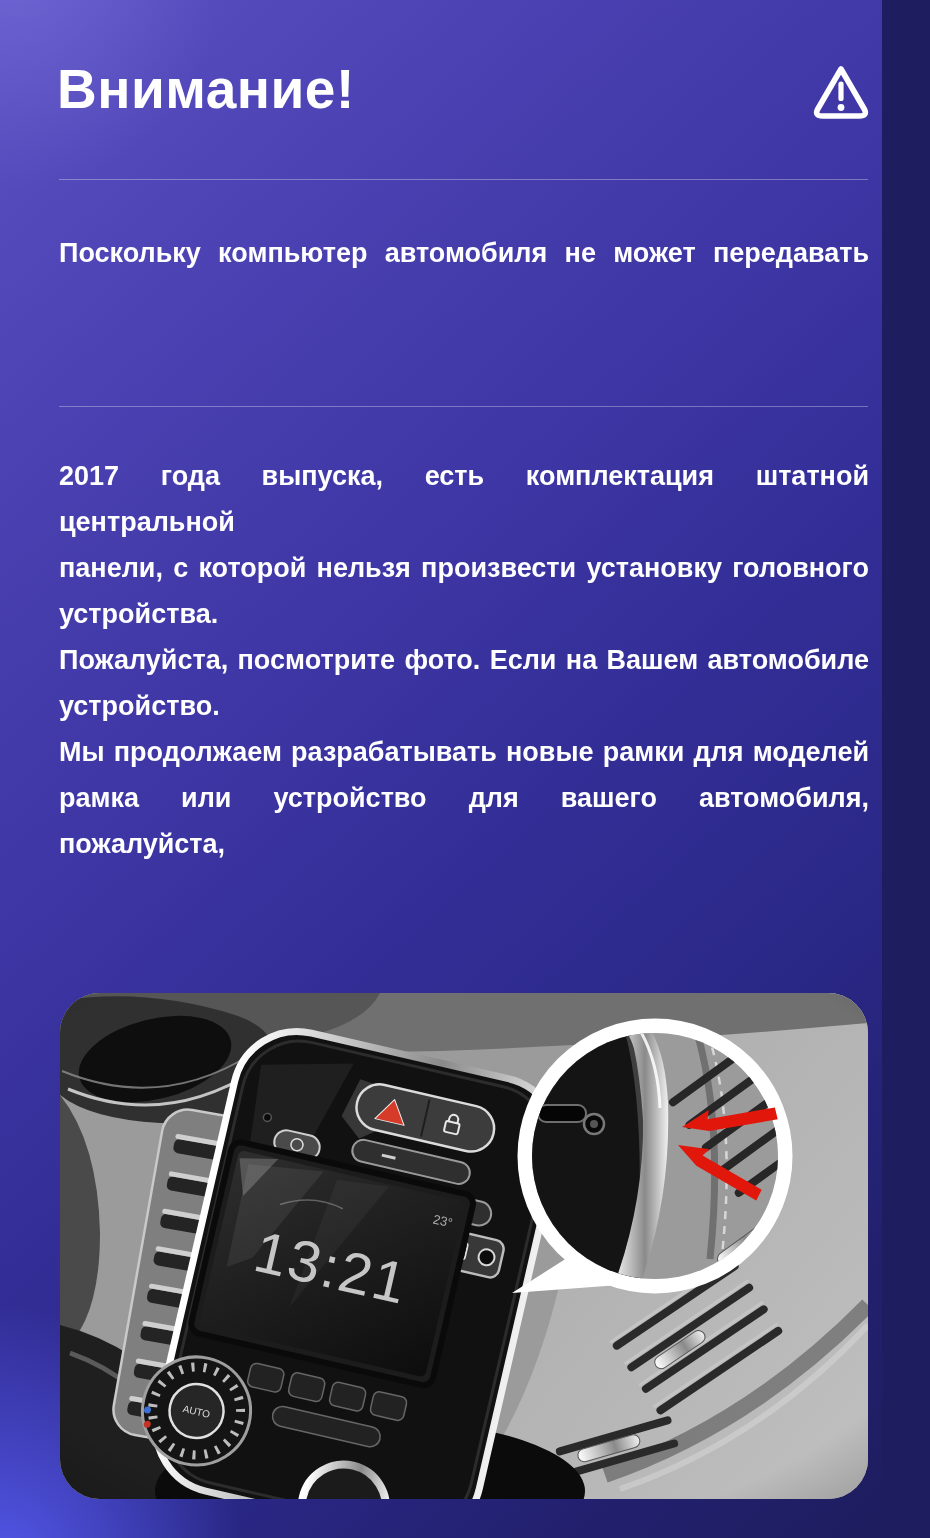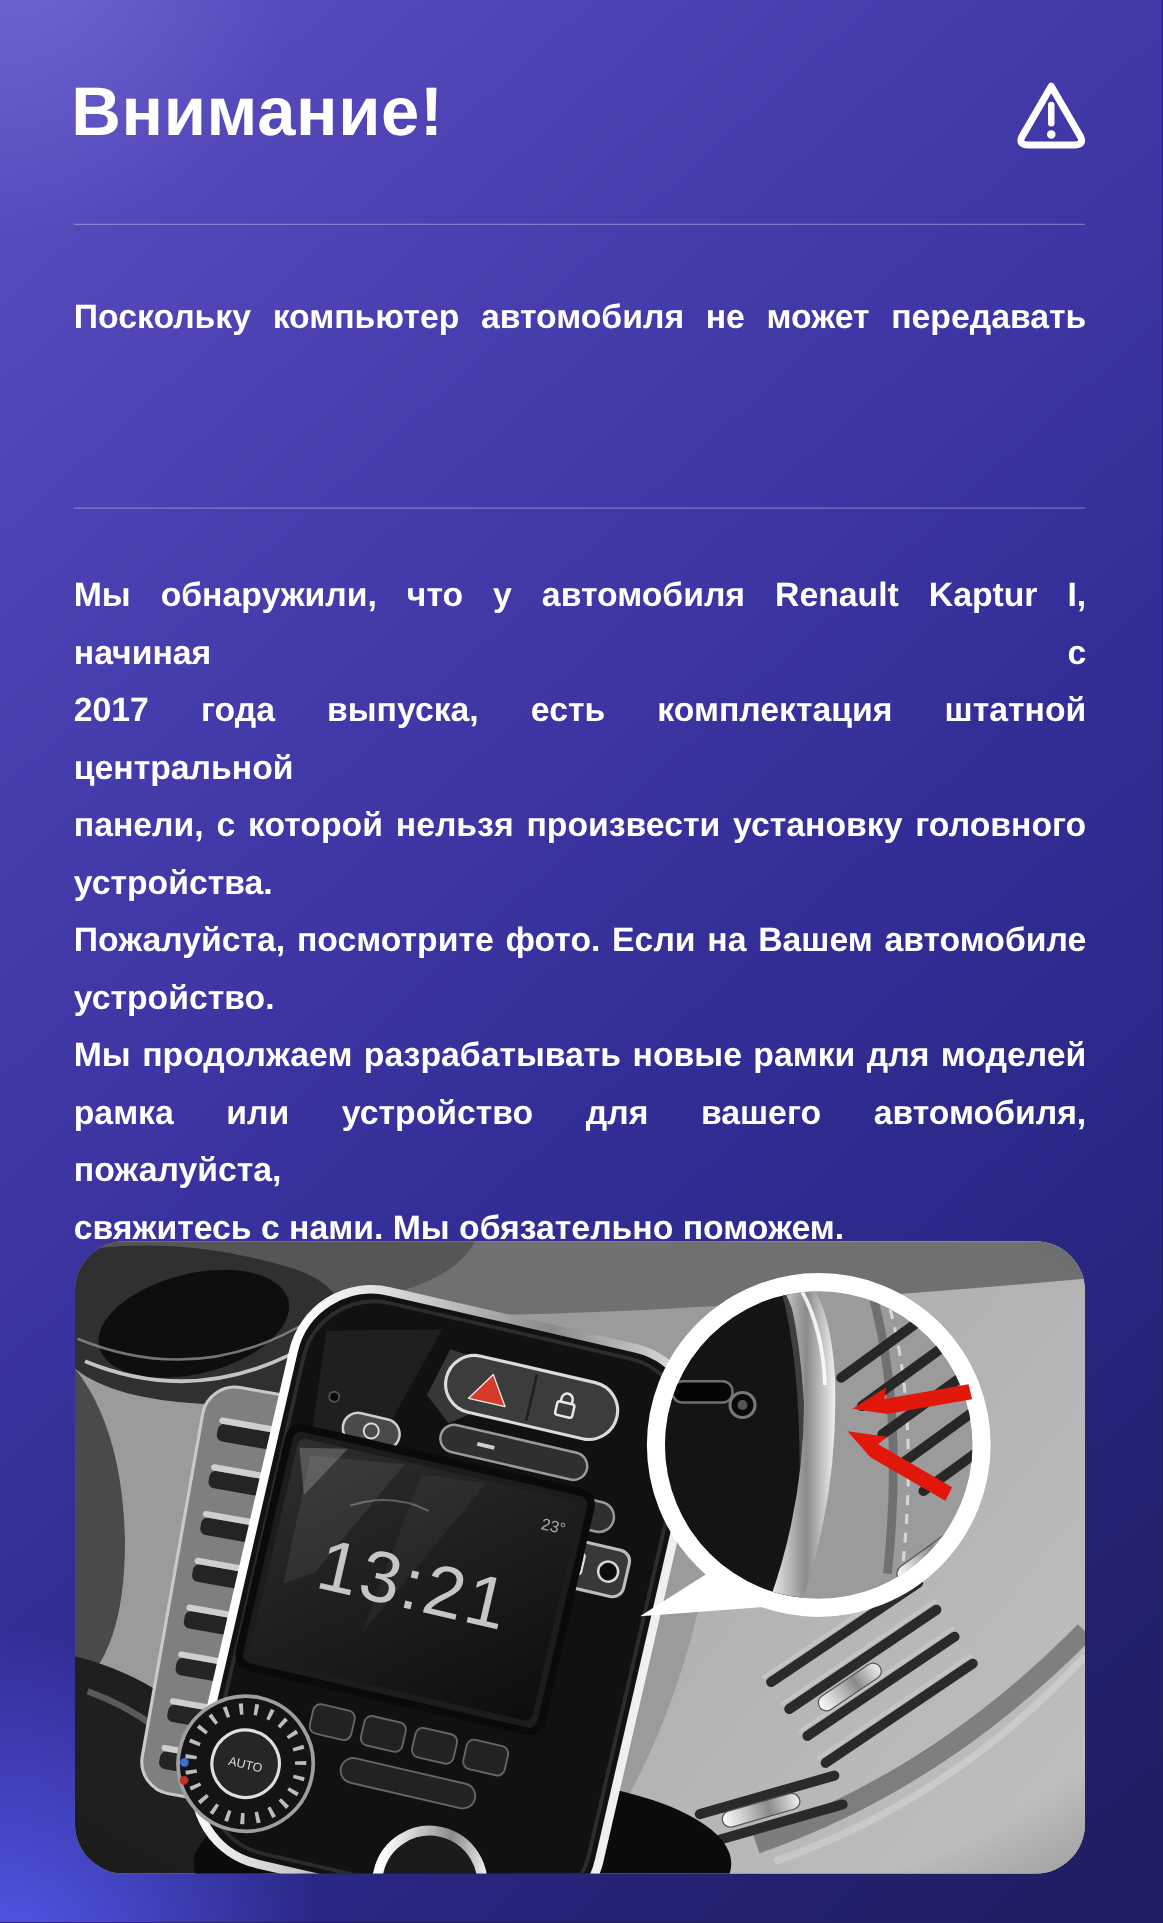--- a/index.html
+++ b/index.html
@@ -1,22 +1,23 @@
 <!DOCTYPE html>
 <html><head>
 <meta charset="utf-8">
 <style>
   html,body{margin:0;padding:0;background:#1e1d5f;}
   #page{
-    position:relative;width:930px;height:1538px;overflow:hidden;
+    position:relative;width:834px;height:1538px;overflow:hidden;
     font-family:"Liberation Sans",sans-serif;color:#fff;
     background:
       radial-gradient(40% 26% at 0% 103%, rgba(92,98,255,.85), rgba(92,98,255,0) 70%),
       radial-gradient(34% 22% at 2% -3%, rgba(140,130,235,.40), rgba(140,130,235,0) 70%),
       linear-gradient(138deg,#5b51c2 0%,#4d43b4 18%,#3f37a6 38%,#332e97 55%,#2a2887 72%,#232170 86%,#1e1d5f 100%);
+    padding-left: 48px;
   }
   .page-title{
     position:absolute;left:57px;top:62px;
     font-size:55px;line-height:1;font-weight:bold;letter-spacing:.5px;
   }
   .warn-icon{position:absolute;left:812px;top:64px;width:58px;height:58px;}
   .divider{position:absolute;left:59px;width:809px;height:1px;background:rgba(255,255,255,.32);}
   #divider-1{top:179px;}
   #divider-2{top:406px;}
   .text-block{position:absolute;left:59px;width:810px;font-weight:bold;}
@@ -51,29 +52,27 @@
 
   <div class="divider" id="divider-1"></div>
 
   <div class="text-block" id="intro-block">
     <div class="line">Поскольку компьютер автомобиля не может передавать</div>
   </div>
 
   <div class="divider" id="divider-2"></div>
 
   <div class="text-block" id="notice-block">
-    <div class="line">Мы обнаружили, что у автомобиля Renault Kaptur I, начиная с</div>
     <div class="line">2017 года выпуска, есть комплектация штатной центральной</div>
     <div class="line">панели, с которой нельзя произвести установку головного</div>
     <div class="line end">устройства.</div>
     <div class="line">Пожалуйста, посмотрите фото. Если на Вашем автомобиле</div>
     <div class="line end">устройство.</div>
     <div class="line">Мы продолжаем разрабатывать новые рамки для моделей</div>
     <div class="line">рамка или устройство для вашего автомобиля, пожалуйста,</div>
-    <div class="line end">свяжитесь с нами. Мы обязательно поможем.</div>
   </div>
 
   <div id="photo">
     <svg viewBox="0 0 808 506">
       <defs>
         <linearGradient id="lg-chrome" x1="0" y1="0" x2="1" y2="0">
           <stop offset="0" stop-color="#ffffff"></stop>
             <stop offset=".35" stop-color="#bdbdbd"></stop>
           <stop offset=".6" stop-color="#8a8a8a"></stop>
             <stop offset="1" stop-color="#f0f0f0"></stop>

